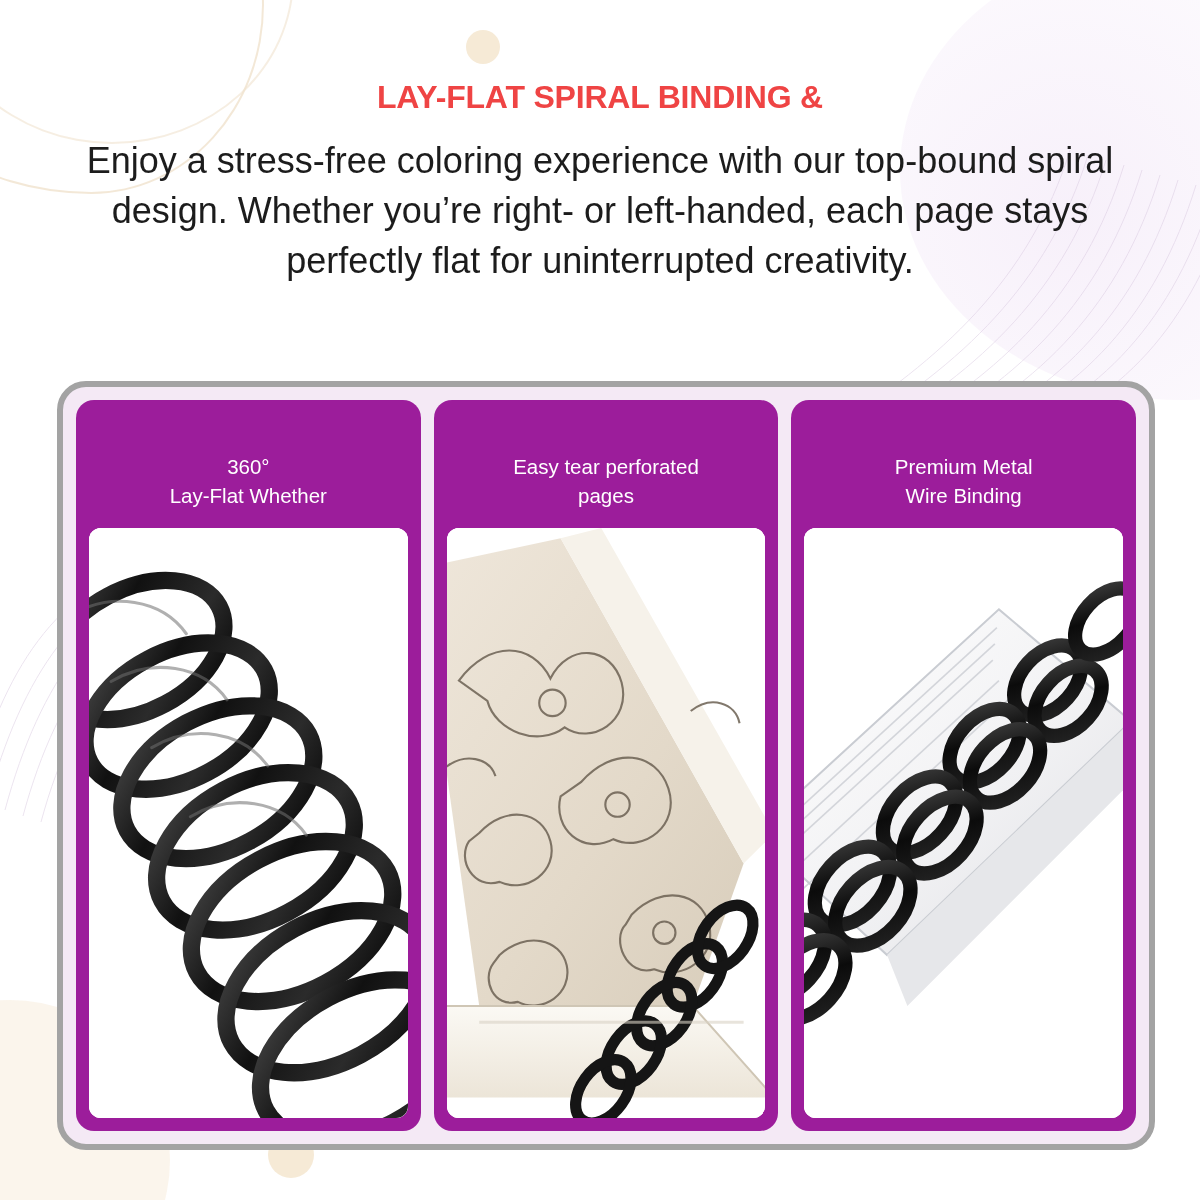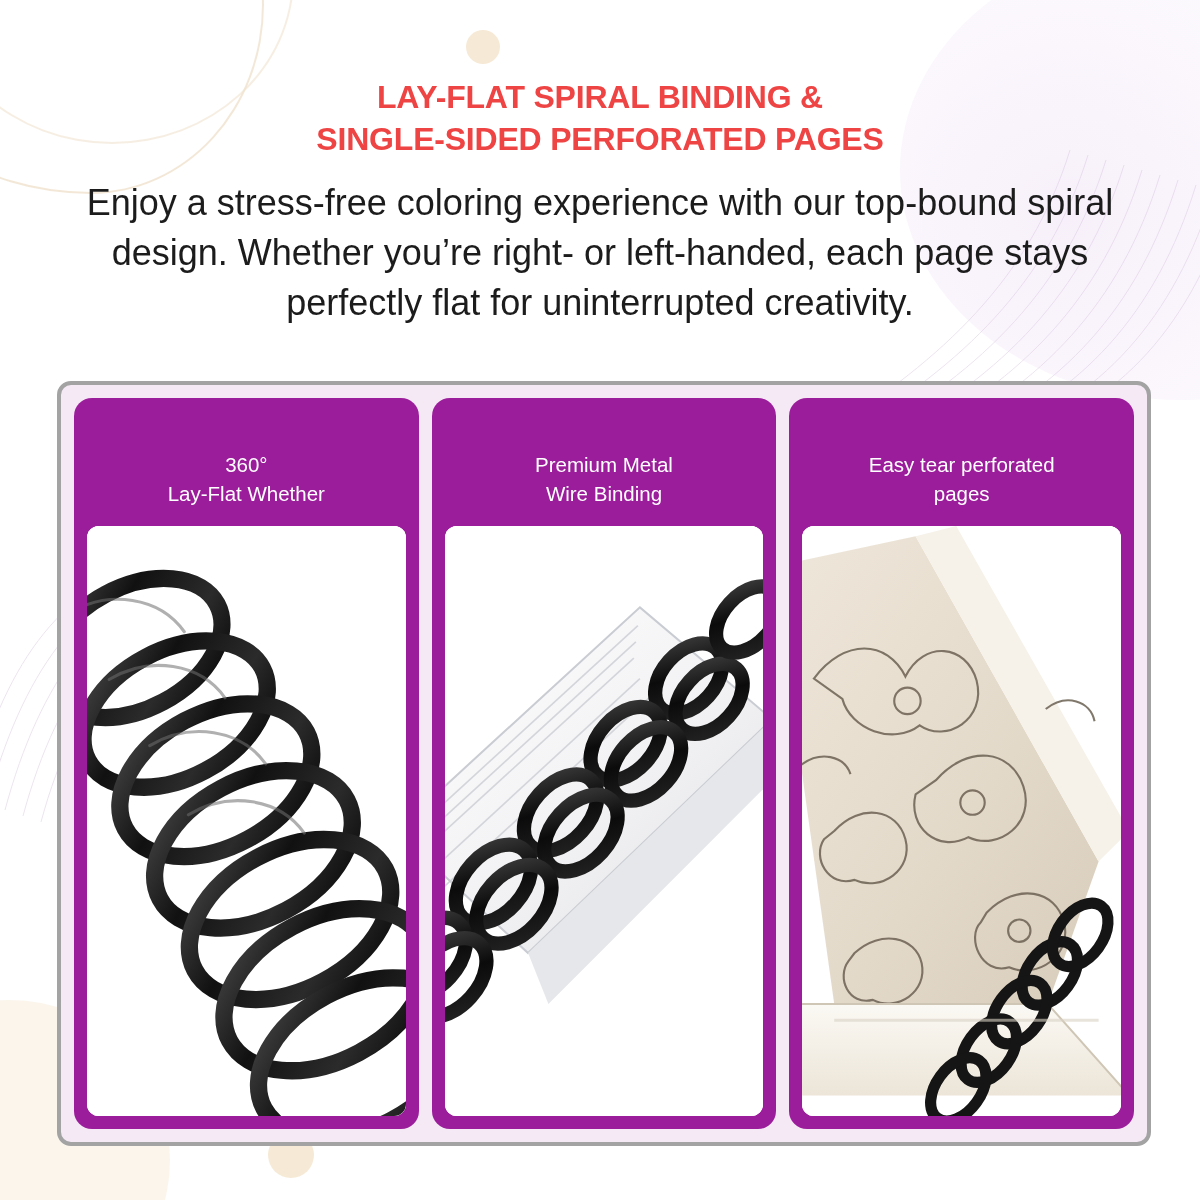--- a/index.html
+++ b/index.html
@@ -114,22 +114,22 @@
   }
 
   
   .cards-frame {
     position: absolute;
     left: 57px;
     top: 381px;
     width: 1086px;
     height: 757px;
     background: #f4e9f5;
-    border: 4px solid #a3a3a3;
-    border-radius: 14px;
+    border: 6px solid #a3a3a3;
+    border-radius: 29px;
     z-index: 2;
   }
   .cards {
     position: absolute;
     left: 0;
     top: 0;
     width: 100%;
     height: 100%;
     display: flex;
     justify-content: space-between;
@@ -215,21 +215,20 @@
       <path d="M120,320 C220,280 280,200 315,70"></path>
       <path d="M142,320 C242,286 298,206 333,76"></path>
       <path d="M164,320 C264,292 316,212 351,82"></path>
     </g>
   </svg>
 </div>
 
 <div class="header">
   <h1 class="title">
     <span>Lay-Flat Spiral Binding &amp;</span>
-    <span class="line2">Single-Sided Perforated Pages</span>
   </h1>
   <p class="subtitle">Enjoy a stress-free coloring experience with our top-bound spiral design. Whether you’re right- or left-handed, each page stays perfectly flat for uninterrupted creativity.</p>
 </div>
 
 <div class="cards-frame">
   <div class="cards">
 
     <div class="card">
       <div class="card-title">
         <div>360°</div>
@@ -254,72 +253,20 @@
               <ellipse cx="172" cy="318" rx="104" ry="68" transform="rotate(-28 172 318)"></ellipse>
               <ellipse cx="208" cy="387" rx="106" ry="69" transform="rotate(-28 208 387)"></ellipse>
               <ellipse cx="243" cy="456" rx="107" ry="70" transform="rotate(-28 243 456)"></ellipse>
               <ellipse cx="276" cy="523" rx="106" ry="69" transform="rotate(-28 276 523)"></ellipse>
             </g>
             <g fill="none" stroke="#6f6f6f" stroke-width="3" stroke-linecap="round" opacity=".55">
               <path d="M-10,86 C30,62 80,70 104,104"></path>
               <path d="M30,151 C70,127 120,135 144,169"></path>
               <path d="M70,216 C110,192 160,200 184,234"></path>
               <path d="M108,284 C148,260 198,268 222,302"></path>
-            </g>
-          </svg>
-        </div>
-      </div>
-    </div>
-
-    <div class="card">
-      <div class="card-title">
-        <div>Premium Metal</div>
-        <div>Wire Binding</div>
-      </div>
-      <div class="card-photo">
-        <div class="page3">
-          <svg width="100%" height="100%" viewBox="0 0 330 580" preserveAspectRatio="xMidYMid slice">
-            <defs>
-              <linearGradient id="paperG" x1="0" y1="0" x2="1" y2="1">
-                <stop offset="0%" stop-color="#ffffff"></stop>
-                <stop offset="55%" stop-color="#f2f2f4"></stop>
-                <stop offset="100%" stop-color="#dfe0e4"></stop>
-              </linearGradient>
-              <linearGradient id="wireG" x1="0" y1="0" x2="1" y2="1">
-                <stop offset="0%" stop-color="#3d3d3d"></stop>
-                <stop offset="45%" stop-color="#0b0b0b"></stop>
-                <stop offset="100%" stop-color="#242424"></stop>
-              </linearGradient>
-            </defs>
-            <rect x="0" y="0" width="330" height="580" fill="#ffffff"></rect>
-
-            <path d="M-40,300 L200,80 L330,190 L90,420 Z" fill="url(#paperG)"></path>
-            <g stroke="#d3d5da" stroke-width="1.6" fill="none">
-              <path d="M-40,316 L198,98"></path>
-              <path d="M-40,330 L196,114"></path>
-              <path d="M-40,344 L194,130"></path>
-              <path d="M-30,362 L200,150"></path>
-              <path d="M-20,380 L210,168"></path>
-            </g>
-            <path d="M-40,300 L200,80 L330,190 L90,420 Z" fill="none" stroke="#c9ccd2" stroke-width="2"></path>
-
-            <path d="M90,420 L330,190 L330,250 L110,470 Z" fill="#e6e7ea"></path>
-
-            <g fill="none" stroke="url(#wireG)" stroke-width="14" stroke-linecap="round">
-              <ellipse cx="248" cy="150" rx="26" ry="40" transform="rotate(42 248 150)"></ellipse>
-              <ellipse cx="268" cy="170" rx="26" ry="40" transform="rotate(42 268 170)"></ellipse>
-              <ellipse cx="186" cy="214" rx="27" ry="42" transform="rotate(42 186 214)"></ellipse>
-              <ellipse cx="206" cy="234" rx="27" ry="42" transform="rotate(42 206 234)"></ellipse>
-              <ellipse cx="122" cy="282" rx="28" ry="44" transform="rotate(42 122 282)"></ellipse>
-              <ellipse cx="142" cy="302" rx="28" ry="44" transform="rotate(42 142 302)"></ellipse>
-              <ellipse cx="56" cy="352" rx="29" ry="45" transform="rotate(42 56 352)"></ellipse>
-              <ellipse cx="76" cy="372" rx="29" ry="45" transform="rotate(42 76 372)"></ellipse>
-              <ellipse cx="-8" cy="424" rx="29" ry="45" transform="rotate(42 -8 424)"></ellipse>
-              <ellipse cx="12" cy="444" rx="29" ry="45" transform="rotate(42 12 444)"></ellipse>
-              <ellipse cx="306" cy="92" rx="24" ry="38" transform="rotate(42 306 92)"></ellipse>
             </g>
           </svg>
         </div>
       </div>
     </div>
 
     <div class="card">
       <div class="card-title">
         <div>Easy tear perforated</div>
         <div>pages</div>
@@ -366,14 +313,66 @@
               <ellipse cx="282" cy="402" rx="22" ry="35" transform="rotate(36 282 402)"></ellipse>
             </g>
             <g fill="none" stroke="#d9d2c4" stroke-width="3">
               <path d="M40,486 L300,486" opacity=".6"></path>
             </g>
           </svg>
         </div>
       </div>
     </div>
 
+    <div class="card">
+      <div class="card-title">
+        <div>Premium Metal</div>
+        <div>Wire Binding</div>
+      </div>
+      <div class="card-photo">
+        <div class="page3">
+          <svg width="100%" height="100%" viewBox="0 0 330 580" preserveAspectRatio="xMidYMid slice">
+            <defs>
+              <linearGradient id="paperG" x1="0" y1="0" x2="1" y2="1">
+                <stop offset="0%" stop-color="#ffffff"></stop>
+                <stop offset="55%" stop-color="#f2f2f4"></stop>
+                <stop offset="100%" stop-color="#dfe0e4"></stop>
+              </linearGradient>
+              <linearGradient id="wireG" x1="0" y1="0" x2="1" y2="1">
+                <stop offset="0%" stop-color="#3d3d3d"></stop>
+                <stop offset="45%" stop-color="#0b0b0b"></stop>
+                <stop offset="100%" stop-color="#242424"></stop>
+              </linearGradient>
+            </defs>
+            <rect x="0" y="0" width="330" height="580" fill="#ffffff"></rect>
+
+            <path d="M-40,300 L200,80 L330,190 L90,420 Z" fill="url(#paperG)"></path>
+            <g stroke="#d3d5da" stroke-width="1.6" fill="none">
+              <path d="M-40,316 L198,98"></path>
+              <path d="M-40,330 L196,114"></path>
+              <path d="M-40,344 L194,130"></path>
+              <path d="M-30,362 L200,150"></path>
+              <path d="M-20,380 L210,168"></path>
+            </g>
+            <path d="M-40,300 L200,80 L330,190 L90,420 Z" fill="none" stroke="#c9ccd2" stroke-width="2"></path>
+
+            <path d="M90,420 L330,190 L330,250 L110,470 Z" fill="#e6e7ea"></path>
+
+            <g fill="none" stroke="url(#wireG)" stroke-width="14" stroke-linecap="round">
+              <ellipse cx="248" cy="150" rx="26" ry="40" transform="rotate(42 248 150)"></ellipse>
+              <ellipse cx="268" cy="170" rx="26" ry="40" transform="rotate(42 268 170)"></ellipse>
+              <ellipse cx="186" cy="214" rx="27" ry="42" transform="rotate(42 186 214)"></ellipse>
+              <ellipse cx="206" cy="234" rx="27" ry="42" transform="rotate(42 206 234)"></ellipse>
+              <ellipse cx="122" cy="282" rx="28" ry="44" transform="rotate(42 122 282)"></ellipse>
+              <ellipse cx="142" cy="302" rx="28" ry="44" transform="rotate(42 142 302)"></ellipse>
+              <ellipse cx="56" cy="352" rx="29" ry="45" transform="rotate(42 56 352)"></ellipse>
+              <ellipse cx="76" cy="372" rx="29" ry="45" transform="rotate(42 76 372)"></ellipse>
+              <ellipse cx="-8" cy="424" rx="29" ry="45" transform="rotate(42 -8 424)"></ellipse>
+              <ellipse cx="12" cy="444" rx="29" ry="45" transform="rotate(42 12 444)"></ellipse>
+              <ellipse cx="306" cy="92" rx="24" ry="38" transform="rotate(42 306 92)"></ellipse>
+            </g>
+          </svg>
+        </div>
+      </div>
+    </div>
+
   </div>
 </div>
 
 </body></html>

